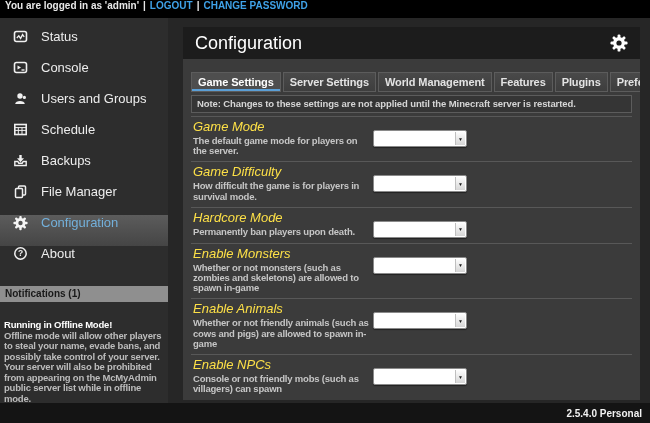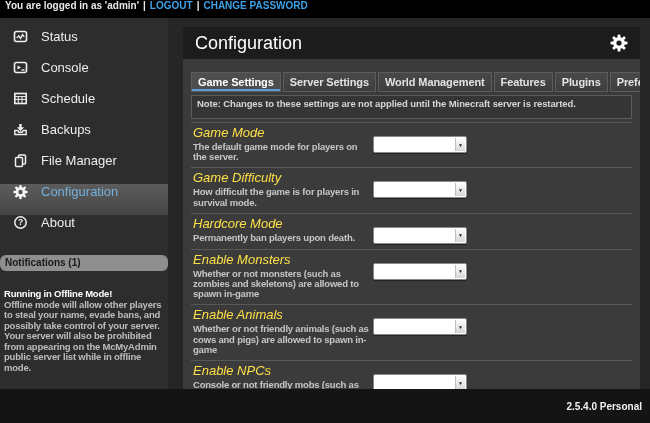--- a/index.html
+++ b/index.html
@@ -27,21 +27,20 @@
     height:31px; display:flex; align-items:flex-start; padding-left:13px;
     color:#ededed; font-size:13px; cursor:pointer; white-space:nowrap;
   }
   .side-item .icn { width:15px; height:15px; margin-right:13px; flex:0 0 15px; display:flex; align-items:center; justify-content:center; }
   .side-item.active { background:linear-gradient(#5c5c5c,#454545); color:#73b0db; }
   
   .notifs { margin-top:9px; }
   .notif-header {
     background:#8f8f8f; color:#191919; font-size:10px; font-weight:bold;
     padding:2px 5px 3px;
-    border-radius:6px;
   }
   .notif-body {
     padding:18px 4px 0 4px; width:166px;
     font-size:9.5px; font-weight:bold; letter-spacing:-0.2px;
     line-height:10.5px; color:#bdbdbd;
   }
   .notif-title { color:#ffffff; }
   
   .panel {
     position:absolute; left:183px; top:27px; width:457px; bottom:23px;
@@ -62,21 +61,21 @@
     padding:3px 6px 3px; margin-right:2px; white-space:nowrap; cursor:pointer;
   }
   .tab.active {
     background:#4e4e4e; color:#ffffff;
     box-shadow:inset 0 -2px 0 #5b9fd6;
   }
   
   .note {
     margin-top:3px; border:1px solid #5c5c5c; background:#353535;
     color:#d6d6d6; font-size:9.5px; font-weight:bold; letter-spacing:-0.1px;
-    padding:2px 5px 9px;
+    padding:2px 5px 3px;
   }
   
   .sections { margin-top:3px; }
   .section { border-top:1px solid #585858; display:flex; padding:2px 2px 5px; }
   .sec-left { width:180px; }
   .sec-title { font-size:13px; line-height:15px; color:#fde047;font-style:italic; }
   .sec-desc {
     margin-top:2px; width:178px; font-size:9.5px; font-weight:bold;
     letter-spacing:-0.2px; line-height:10.2px; color:#c6c6c6;
   }
@@ -86,21 +85,21 @@
     box-shadow:0 1px 1px rgba(0,0,0,0.45); cursor:pointer; flex:0 0 94px;
   }
   .sel .arrow-zone {
     position:absolute; right:1px; top:1px; bottom:1px; width:10px;
     background:linear-gradient(#fdfdfd,#d6d6d6); border-left:1px solid #bfbfbf;
     display:flex; align-items:center; justify-content:center;
     font-size:5px; color:#1a1a1a;
   }
   
   .footer {
-    position:absolute; left:0; right:0; bottom:0; height:34px; background:#141414;
+    position:absolute; left:0; right:0; bottom:0; height:20px; background:#141414;
     display:flex; align-items:center; justify-content:flex-end;
     padding-right:8px; font-size:10px; font-weight:bold; color:#f2f2f2;
   }
   svg { display:block; }
 </style>
 </head>
 <body>
 
 <div class="page">
 
@@ -125,20 +124,30 @@
       </div>
       <div class="side-item">
         <span class="icn">
           <svg width="15" height="15" viewBox="0 0 15 15">
               <rect x="1.5" y="2.5" width="12" height="10" rx="2" fill="none" stroke="#f0f0f0" stroke-width="1.6"></rect>
               <path d="M4.5 5.5 L8 7.5 L4.5 9.5 Z" fill="#f0f0f0"></path>
               <path d="M8.5 10 h3" stroke="#f0f0f0" stroke-width="1.4"></path>
             </svg>
         </span>
         <span>Console</span>
+      </div>
+      <div class="side-item">
+        <span class="icn">
+          <svg width="15" height="15" viewBox="0 0 15 15">
+              <circle cx="7" cy="5" r="2.7" fill="#f0f0f0"></circle>
+              <path d="M2.2 13 c0-4 9.6-4 9.6 0 Z" fill="#f0f0f0"></path>
+              <circle cx="11.4" cy="6.4" r="1.6" fill="#f0f0f0"></circle>
+            </svg>
+        </span>
+        <span>Users and Groups</span>
       </div>
       <div class="side-item">
         <span class="icn">
           <svg width="15" height="15" viewBox="0 0 15 15">
               <rect x="1.8" y="2.5" width="11.4" height="10" fill="none" stroke="#f0f0f0" stroke-width="1.6"></rect>
               <path d="M1.8 5.6 h11.4 M1.8 8.4 h11.4 M5.3 5.6 v6.9 M9 5.6 v6.9" stroke="#f0f0f0" stroke-width="1"></path>
             </svg>
         </span>
         <span>Schedule</span>
       </div>

